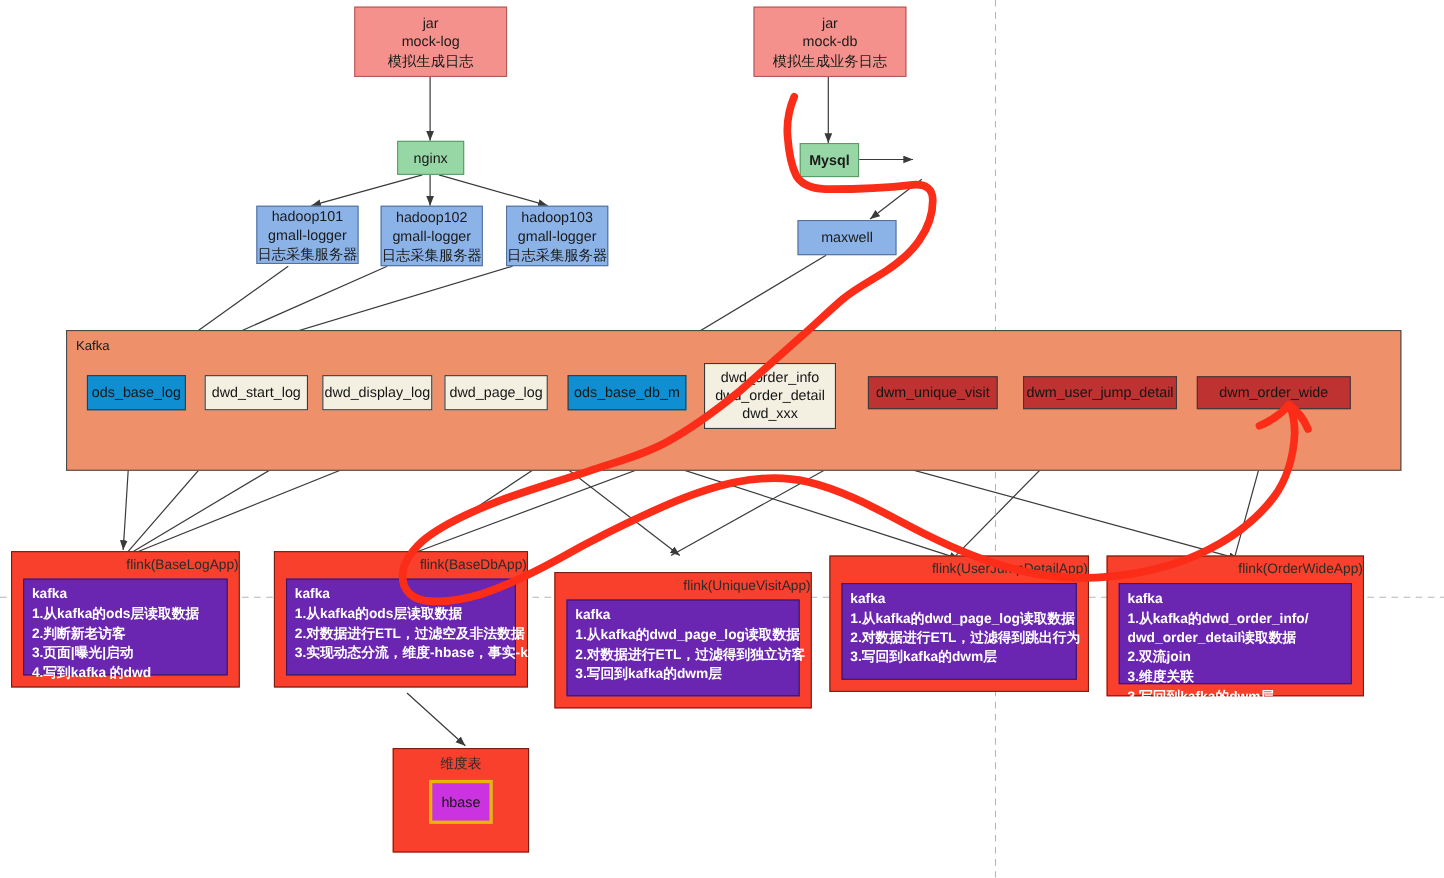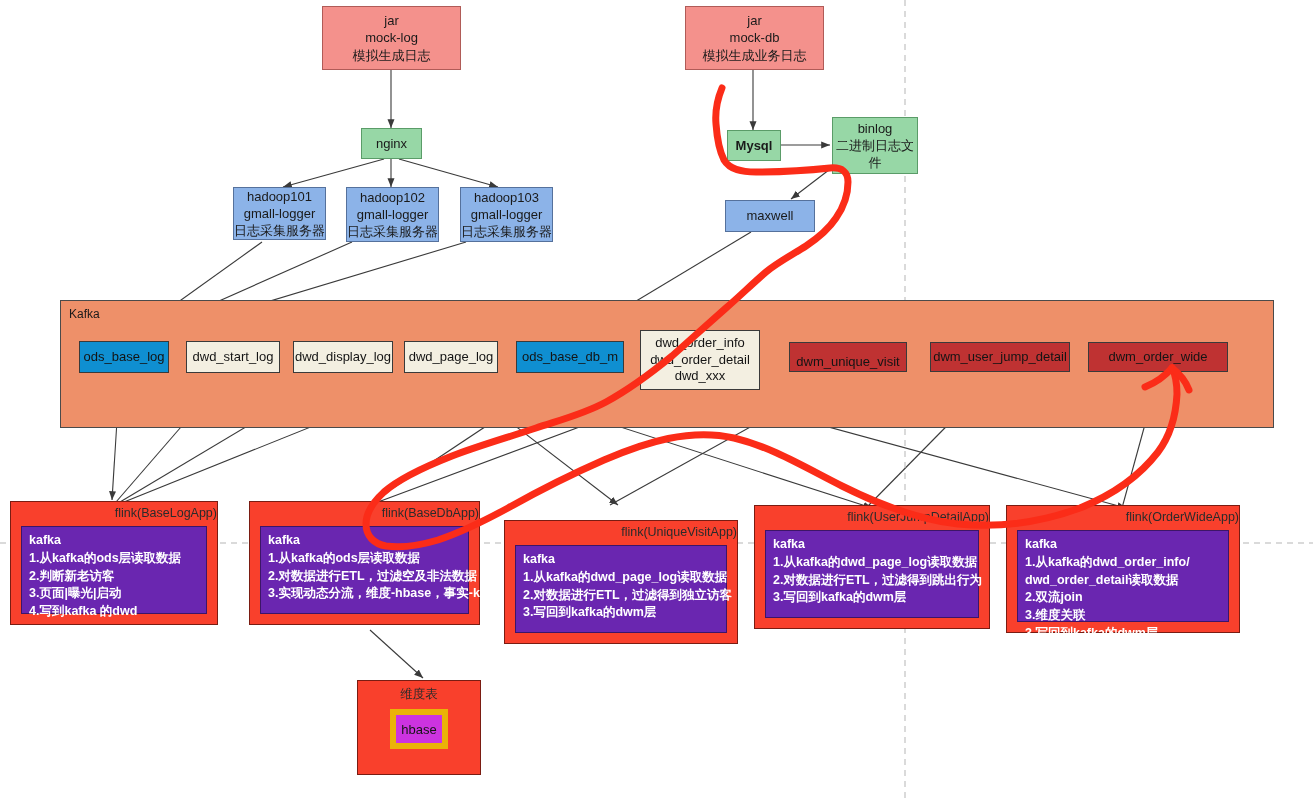--- a/index.html
+++ b/index.html
@@ -25,21 +25,21 @@
   .flink{position:absolute;box-sizing:border-box;background:#f9402c;border:1px solid #7a1c12;}
   .flink .ftitle{text-align:right;font-size:12.5px;color:#2b2b2b;padding-top:4px;}
   .flink .fbody{position:absolute;left:10px;right:10px;top:24px;bottom:10px;
                 background:#6a26b0;border:1px solid #3d1568;color:#ffffff;
                 font-size:12.5px;font-weight:bold;line-height:1.42;padding:5px 7px;
                 box-sizing:border-box;}
   .flink .fbody span{display:block;white-space:pre;}
   .dimbox{position:absolute;box-sizing:border-box;background:#f9402c;border:1px solid #7a1c12;}
   .dimbox .dtitle{text-align:center;font-size:12.5px;color:#2b2b2b;padding-top:5px;}
   .dimbox .hbase{position:absolute;left:32px;right:32px;top:28px;bottom:25px;
-                 background:#cc33e0;border:6px solid #eab308;display:flex;
+                 background:#cc33e0;border:3px solid #eab308;display:flex;
                  align-items:center;justify-content:center;font-size:13px;color:#141414;}
   svg.layer{position:absolute;left:0;top:0;width:1313px;height:798px;pointer-events:none;}
   svg.layer.under{z-index:1;}
   svg.layer.over{z-index:5;}
   .node,.kafka-zone,.topic,.flink,.dimbox{z-index:3;}
   .topic,.flink .fbody,.dimbox .hbase{z-index:4;}
 </style>
 </head>
 <body>
 
@@ -117,25 +117,20 @@
   </div>
 
   <div class="node green" style="left:361px;top:128px;width:61px;height:31px;">
     <span>nginx</span>
   </div>
 
   <div class="node green" style="left:727px;top:130px;width:54px;height:31px;font-weight:bold;">
     <span>Mysql</span>
   </div>
 
-  <div class="node green" style="left:832px;top:117px;width:86px;height:57px;">
-    <span>binlog</span>
-    <span>二进制日志文</span>
-    <span>件</span>
-  </div>
 
   <div class="node blue" style="left:233px;top:187px;width:93px;height:53px;">
     <span>hadoop101</span>
     <span>gmall-logger</span>
     <span>日志采集服务器</span>
   </div>
 
   <div class="node blue" style="left:346px;top:187px;width:93px;height:55px;">
     <span>hadoop102</span>
     <span>gmall-logger</span>
@@ -169,21 +164,21 @@
     <span>dwd_page_log</span>
   </div>
   <div class="topic ods" style="left:516px;top:341px;width:108px;height:32px;">
     <span>ods_base_db_m</span>
   </div>
   <div class="topic cream multi" style="left:640px;top:330px;width:120px;height:60px;">
     <span>dwd_order_info</span>
     <span>dwd_order_detail</span>
     <span>dwd_xxx</span>
   </div>
-  <div class="topic dwm" style="left:789px;top:342px;width:118px;height:30px;align-items:flex-end;">
+  <div class="topic dwm" style="left:789px;top:342px;width:118px;height:30px;">
     <span>dwm_unique_visit</span>
   </div>
   <div class="topic dwm" style="left:1088px;top:342px;width:140px;height:30px;">
     <span>dwm_order_wide</span>
   </div>
   <div class="topic dwm" style="left:930px;top:342px;width:140px;height:30px;">
     <span>dwm_user_jump_detail</span>
   </div>
 
   <div class="flink" style="left:10px;top:501px;width:208px;height:124px;">

